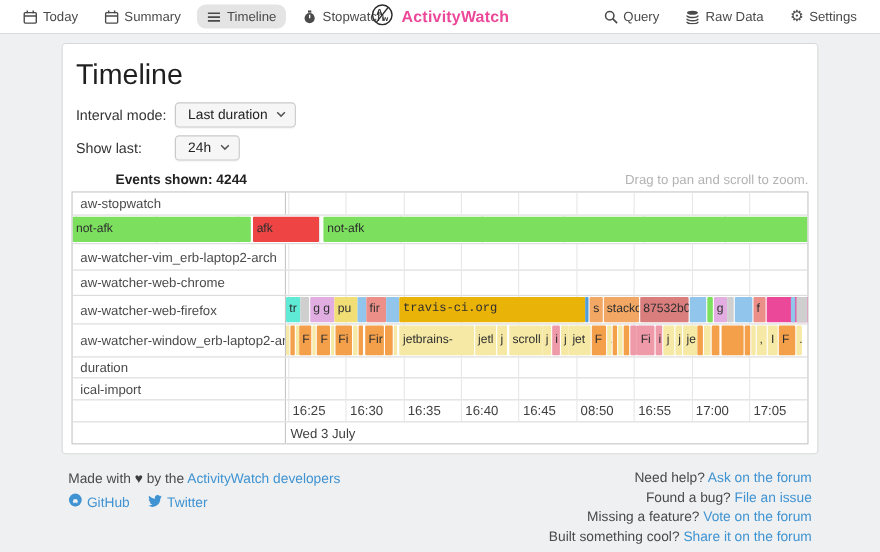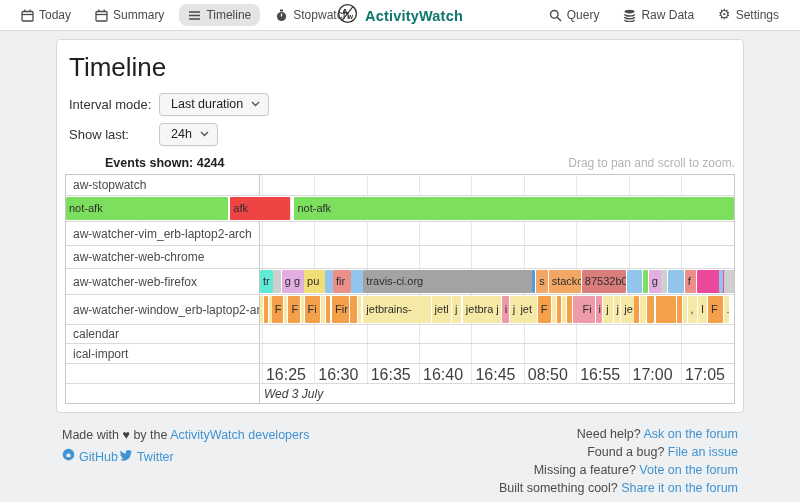--- a/index.html
+++ b/index.html
@@ -22,21 +22,21 @@
     font-size: 12px; color: #4a4a4a; padding: 4px 9px; border-radius: 8px;
     cursor: pointer; white-space: nowrap;
   }
   .nav-item.active { background: #e4e4e4; }
   .nav-item svg { display: block; }
   .gear-glyph { font-size: 14px; line-height: 12px; color: #4a4a4a; }
   .brand {
     position: absolute; left: 50%; top: 0; transform: translateX(-50%);
     height: 31px; display: flex; align-items: center; gap: 7px;
   }
-  .brand-name { font-size: 14.5px; font-weight: 600; color: #0f766e; letter-spacing: 0.2px; }
+  .brand-name { font-size: 14.5px; font-weight: 600; color: #ec4899; letter-spacing: 0.2px; }
   
   .card {
     width: 688px; margin: 8px auto 0; background: #fff;
     border: 1px solid #d9d9d9; border-radius: 4px;
     padding: 10px 8px 8px;
   }
   .page-title { font-size: 26px; font-weight: 500; color: #1f1f1f; margin: 2px 0 10px 4px; }
   .control-row { display: flex; align-items: center; margin: 0 0 7px 4px; }
   .control-label { width: 90px; font-size: 13px; color: #333; }
   .select {
@@ -69,31 +69,31 @@
   .tl-row:nth-child(2) .tl-label, .tl-row:nth-child(2) .tl-track { height: 25px; }
   .tl-row:nth-child(3) .tl-label, .tl-row:nth-child(3) .tl-track { height: 23px; }
   .tl-row:nth-child(4) .tl-label, .tl-row:nth-child(4) .tl-track { height: 22px; }
   .tl-row:nth-child(5) .tl-label, .tl-row:nth-child(5) .tl-track { height: 25px; }
   .tl-row:nth-child(6) .tl-label, .tl-row:nth-child(6) .tl-track { height: 29px; }
   .tl-row:nth-child(7) .tl-label, .tl-row:nth-child(7) .tl-track { height: 18px; }
   .tl-row:nth-child(8) .tl-label, .tl-row:nth-child(8) .tl-track { height: 19px; }
   .axis-row { display: flex; border-bottom: 1px solid #dadada; }
   .axis-spacer { width: 194px; flex: 0 0 194px; border-right: 1px solid #c6c6c6; }
   .axis-track { position: relative; flex: 1; height: 19px; }
-  .tick-label { position: absolute; top: 2px; font-size: 16px; color: #3f3f3f; }
-  .date-row { border-bottom: none; font-style: italic; }
+  .tick-label { position: absolute; top: 2px; font-size: 12px; color: #3f3f3f; }
+  .date-row { border-bottom: none; }
   .date-label { font-size: 12px; color: #3f3f3f; padding: 3px 0 0 4px; height: 19px; }
   
   .footer {
     width: 688px; margin: 12px auto 0; padding: 0 6px;
     display: flex; justify-content: space-between; align-items: flex-start;
   }
   .footer a, .link { color: #3f93d2; text-decoration: none; cursor: pointer; text-align: right; }
   .footer-left { font-size: 12.5px; color: #4a4a4a; line-height: 20px; }
-  .social-row { display: flex; align-items: center; gap: 1px; margin-top: 2px; }
+  .social-row { display: flex; align-items: center; gap: 16px; margin-top: 2px; }
   .social-link { display: inline-flex; align-items: center; gap: 4px; font-size: 12.5px; }
   .heart { color: #3d3d3d; }
   .footer-right { text-align: right; font-size: 12.5px; color: #4a4a4a; line-height: 18px; }
   .footer-small { font-size: 10.5px; color: #9c9c9c; margin-top: 2px; }
 </style>
 </head>
 <body>
 
 <nav class="navbar">
   <div class="nav-group" id="nav-left">
@@ -280,21 +280,21 @@
           <div class="gridline" style="left: 66.7%;"></div>
           <div class="gridline" style="left: 77.75%;"></div>
           <div class="gridline" style="left: 88.8%;"></div>
           <div class="tl-seg" style="left: 0%; width: 2.7%; background: #5eead4;">tr</div>
           <div class="tl-seg" style="left: 2.8%; width: 1.7%; background: rgb(207, 207, 207);"></div>
           <div class="tl-seg" style="left: 4.6%; width: 4.6%; background: rgb(226, 174, 225);">g g</div>
           <div class="tl-seg" style="left: 9.3%; width: 4.4%; background: rgb(241, 223, 118);">pu</div>
           <div class="tl-seg" style="left: 13.8%; width: 1.5%; background: rgb(146, 197, 236);"></div>
           <div class="tl-seg" style="left: 15.4%; width: 3.8%; background: rgb(236, 143, 136);">fir</div>
           <div class="tl-seg" style="left: 19.3%; width: 2.4%; background: rgb(146, 197, 236);"></div>
-          <div class="tl-seg" style="left: 21.8%; width: 35.5%; background: #a3a3a3;">travis-ci.org</div>
+          <div class="tl-seg" style="left: 21.8%; width: 35.5%; background: #eab308; font-family: Liberation Mono, monospace;">travis-ci.org</div>
           <div class="tl-seg" style="left: 57.4%; width: 0.7%; background: rgb(79, 157, 219);"></div>
           <div class="tl-seg" style="left: 58.3%; width: 2.4%; background: rgb(242, 167, 101);">s</div>
           <div class="tl-seg" style="left: 60.9%; width: 6.8%; background: rgb(242, 167, 101);">stacko</div>
           <div class="tl-seg" style="left: 67.9%; width: 9.4%; background: rgb(217, 125, 125);">87532b00</div>
           <div class="tl-seg" style="left: 77.5%; width: 3.1%; background: rgb(146, 197, 236);"></div>
           <div class="tl-seg" style="left: 80.8%; width: 1%; background: rgb(124, 224, 94);"></div>
           <div class="tl-seg" style="left: 82%; width: 2.5%; background: rgb(226, 174, 225);">g</div>
           <div class="tl-seg" style="left: 84.7%; width: 1.2%; background: rgb(207, 207, 207);"></div>
           <div class="tl-seg" style="left: 86.1%; width: 3.3%; background: rgb(146, 197, 236);"></div>
           <div class="tl-seg" style="left: 89.6%; width: 2.4%; background: rgb(236, 143, 136);">f</div>
@@ -324,21 +324,21 @@
           <div class="tl-seg" style="left: 8.7%; width: 0.6%; background: rgb(246, 233, 165);"></div>
           <div class="tl-seg" style="left: 9.4%; width: 3.2%; background: rgb(244, 160, 74);">Fi</div>
           <div class="tl-seg" style="left: 12.8%; width: 1%; background: rgb(246, 233, 165);"></div>
           <div class="tl-seg" style="left: 14%; width: 0.8%; background: rgb(244, 160, 74);"></div>
           <div class="tl-seg" style="left: 15.2%; width: 3.6%; background: rgb(244, 160, 74);">Fir</div>
           <div class="tl-seg" style="left: 19%; width: 1.4%; background: rgb(244, 160, 74);"></div>
           <div class="tl-seg" style="left: 20.6%; width: 0.6%; background: rgb(246, 233, 165);"></div>
           <div class="tl-seg" style="left: 21.8%; width: 14.3%; background: rgb(246, 233, 165);">jetbrains-</div>
           <div class="tl-seg" style="left: 36.2%; width: 4.2%; background: rgb(246, 233, 165);">jetl</div>
           <div class="tl-seg" style="left: 40.5%; width: 2%; background: rgb(246, 233, 165);">j</div>
-          <div class="tl-seg" style="left: 42.8%; width: 6.3%; background: rgb(246, 233, 165);">jetbra</div>
+          <div class="tl-seg" style="left: 42.8%; width: 6.3%; background: rgb(246, 233, 165);">scroll</div>
           <div class="tl-seg" style="left: 49.2%; width: 1.6%; background: rgb(246, 233, 165);">j</div>
           <div class="tl-seg" style="left: 51%; width: 1.6%; background: rgb(238, 154, 169);">i</div>
           <div class="tl-seg" style="left: 52.7%; width: 1.5%; background: rgb(246, 233, 165);">j</div>
           <div class="tl-seg" style="left: 54.3%; width: 4.2%; background: rgb(246, 233, 165);">jet</div>
           <div class="tl-seg" style="left: 58.6%; width: 2.9%; background: rgb(244, 160, 74);">F</div>
           <div class="tl-seg" style="left: 61.6%; width: 0.8%; background: rgb(246, 233, 165);">.</div>
           <div class="tl-seg" style="left: 62.6%; width: 1%; background: rgb(244, 160, 74);"></div>
           <div class="tl-seg" style="left: 63.8%; width: 0.8%; background: rgb(246, 233, 165);"></div>
           <div class="tl-seg" style="left: 64.8%; width: 1.1%; background: rgb(244, 160, 74);"></div>
           <div class="tl-seg" style="left: 66.1%; width: 1.2%; background: rgb(238, 154, 169);"></div>
@@ -353,21 +353,21 @@
           <div class="tl-seg" style="left: 83.5%; width: 4.3%; background: rgb(244, 160, 74);"></div>
           <div class="tl-seg" style="left: 88%; width: 1%; background: rgb(244, 160, 74);"></div>
           <div class="tl-seg" style="left: 89.2%; width: 0.8%; background: rgb(246, 233, 165);"></div>
           <div class="tl-seg" style="left: 90.2%; width: 2%; background: rgb(246, 233, 165);">,</div>
           <div class="tl-seg" style="left: 92.4%; width: 1.8%; background: rgb(246, 233, 165);">I</div>
           <div class="tl-seg" style="left: 94.5%; width: 3.1%; background: rgb(244, 160, 74);">F</div>
           <div class="tl-seg" style="left: 97.8%; width: 1.2%; background: rgb(246, 233, 165);">.</div>
         </div>
       </div>
       <div class="tl-row">
-        <div class="tl-label">calendar</div>
+        <div class="tl-label">duration</div>
         <div class="tl-track">
           <div class="gridline" style="left: 0.4%;"></div>
           <div class="gridline" style="left: 11.45%;"></div>
           <div class="gridline" style="left: 22.5%;"></div>
           <div class="gridline" style="left: 33.55%;"></div>
           <div class="gridline" style="left: 44.6%;"></div>
           <div class="gridline" style="left: 55.65%;"></div>
           <div class="gridline" style="left: 66.7%;"></div>
           <div class="gridline" style="left: 77.75%;"></div>
           <div class="gridline" style="left: 88.8%;"></div>

